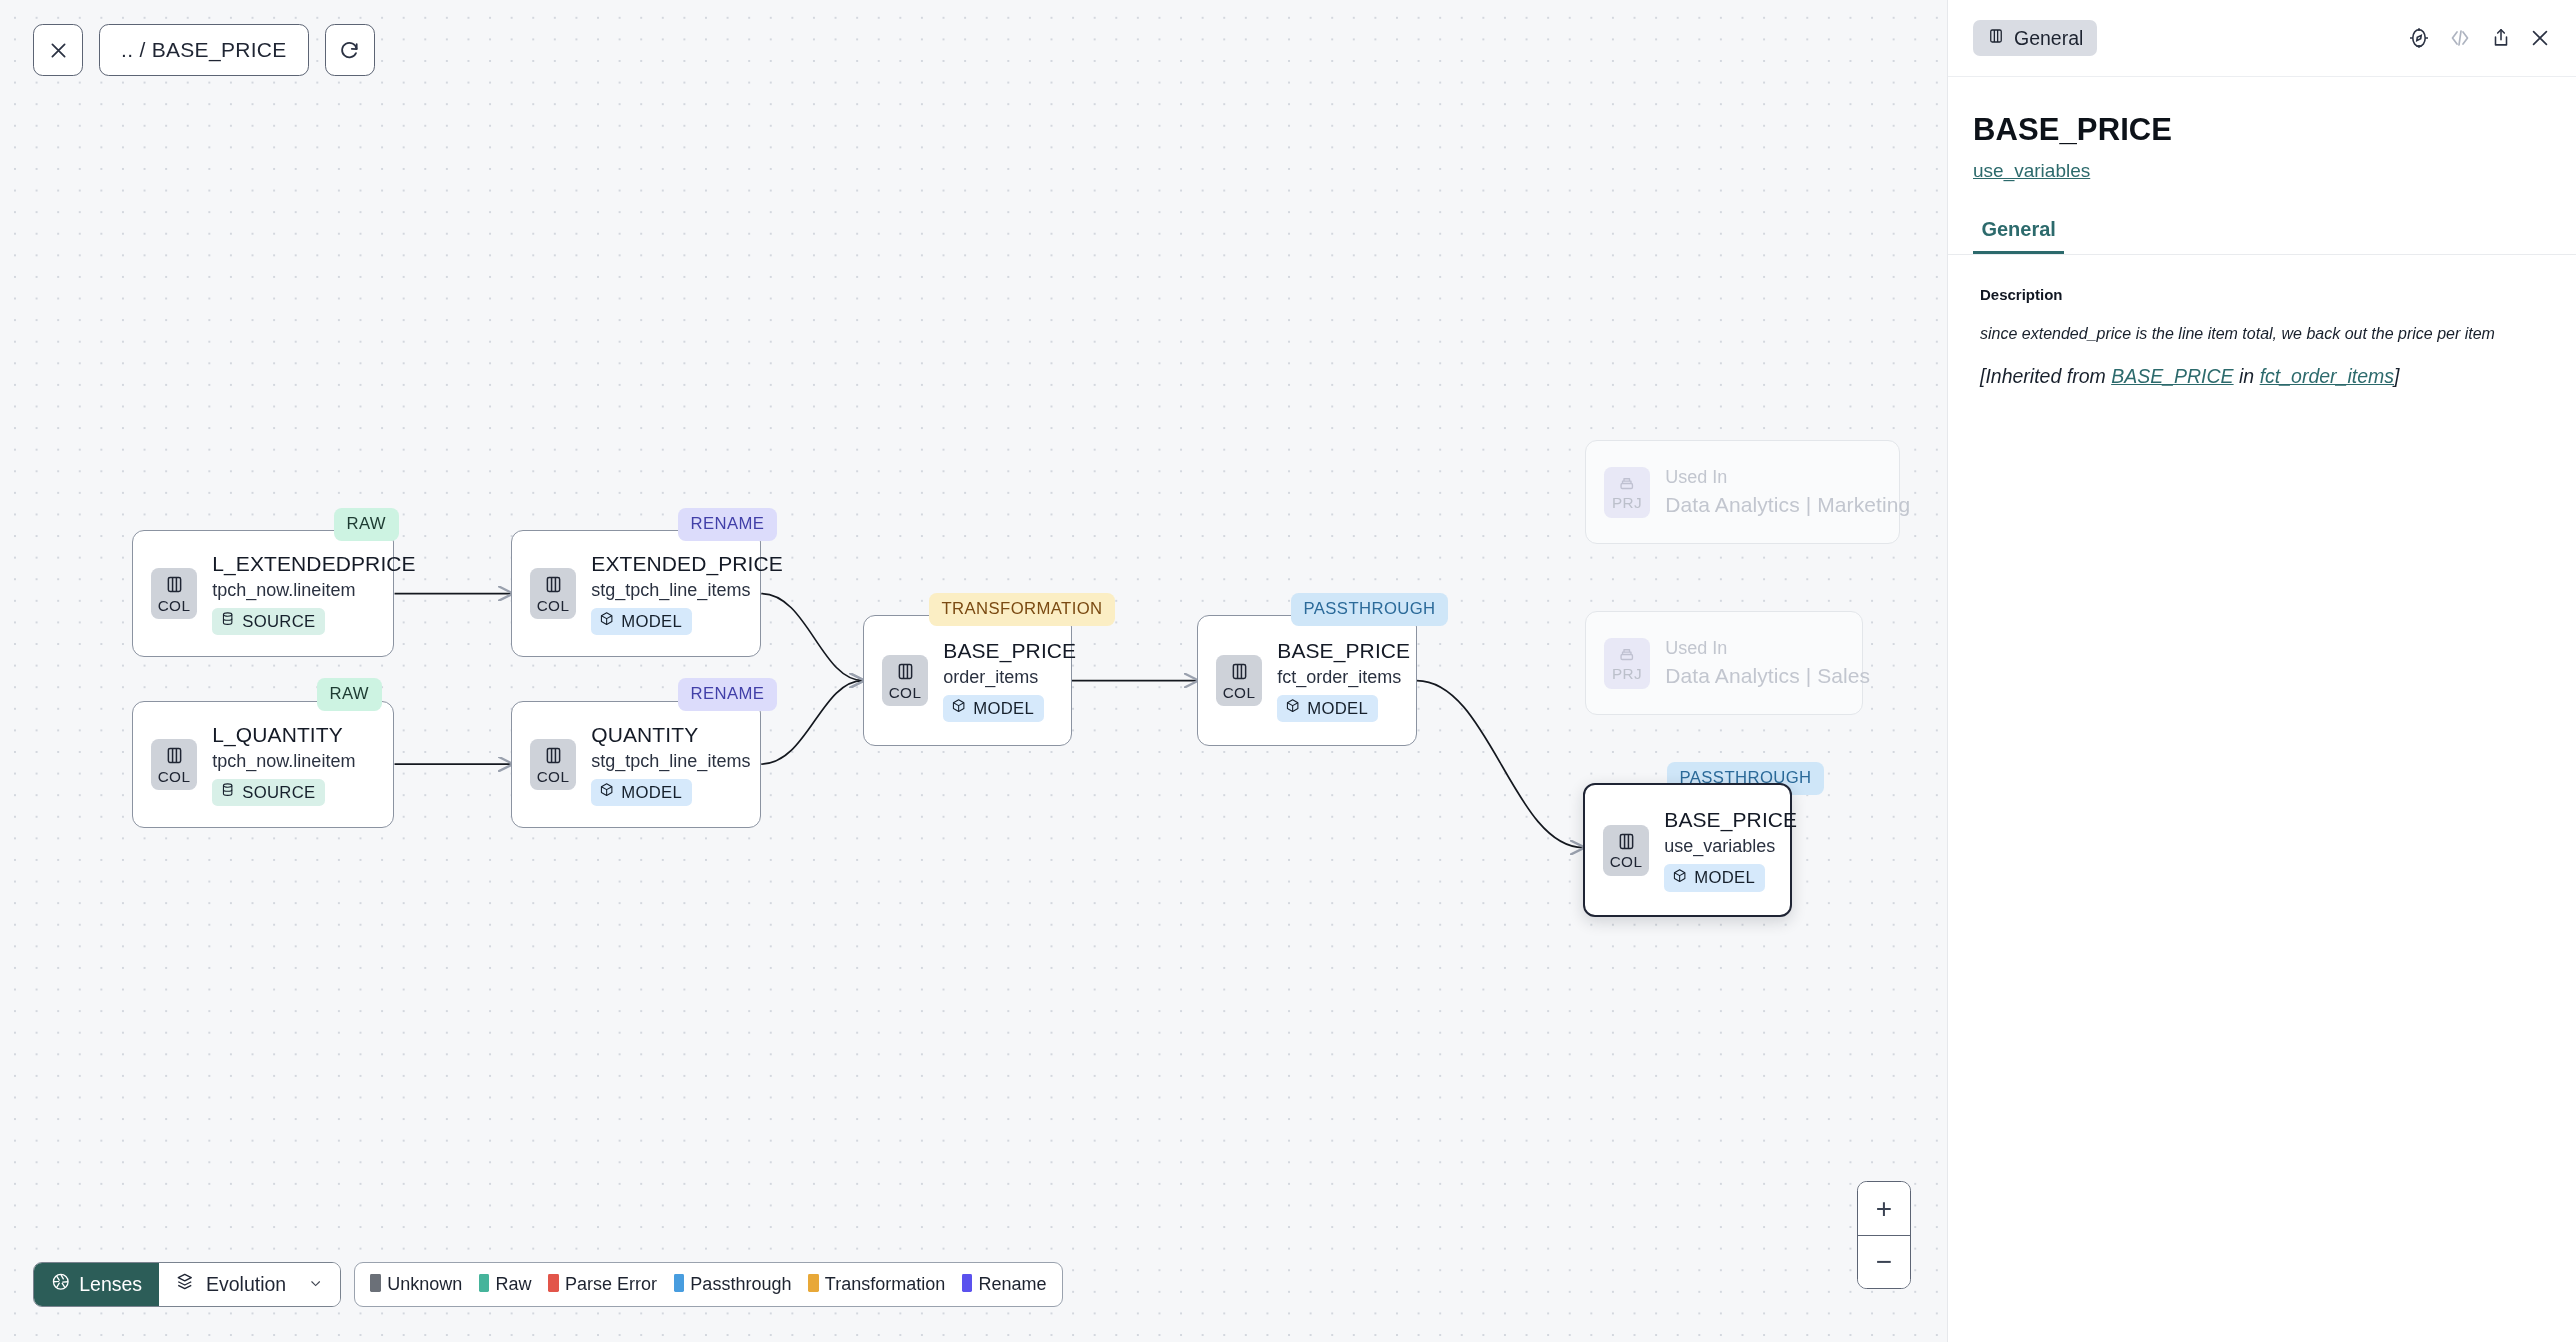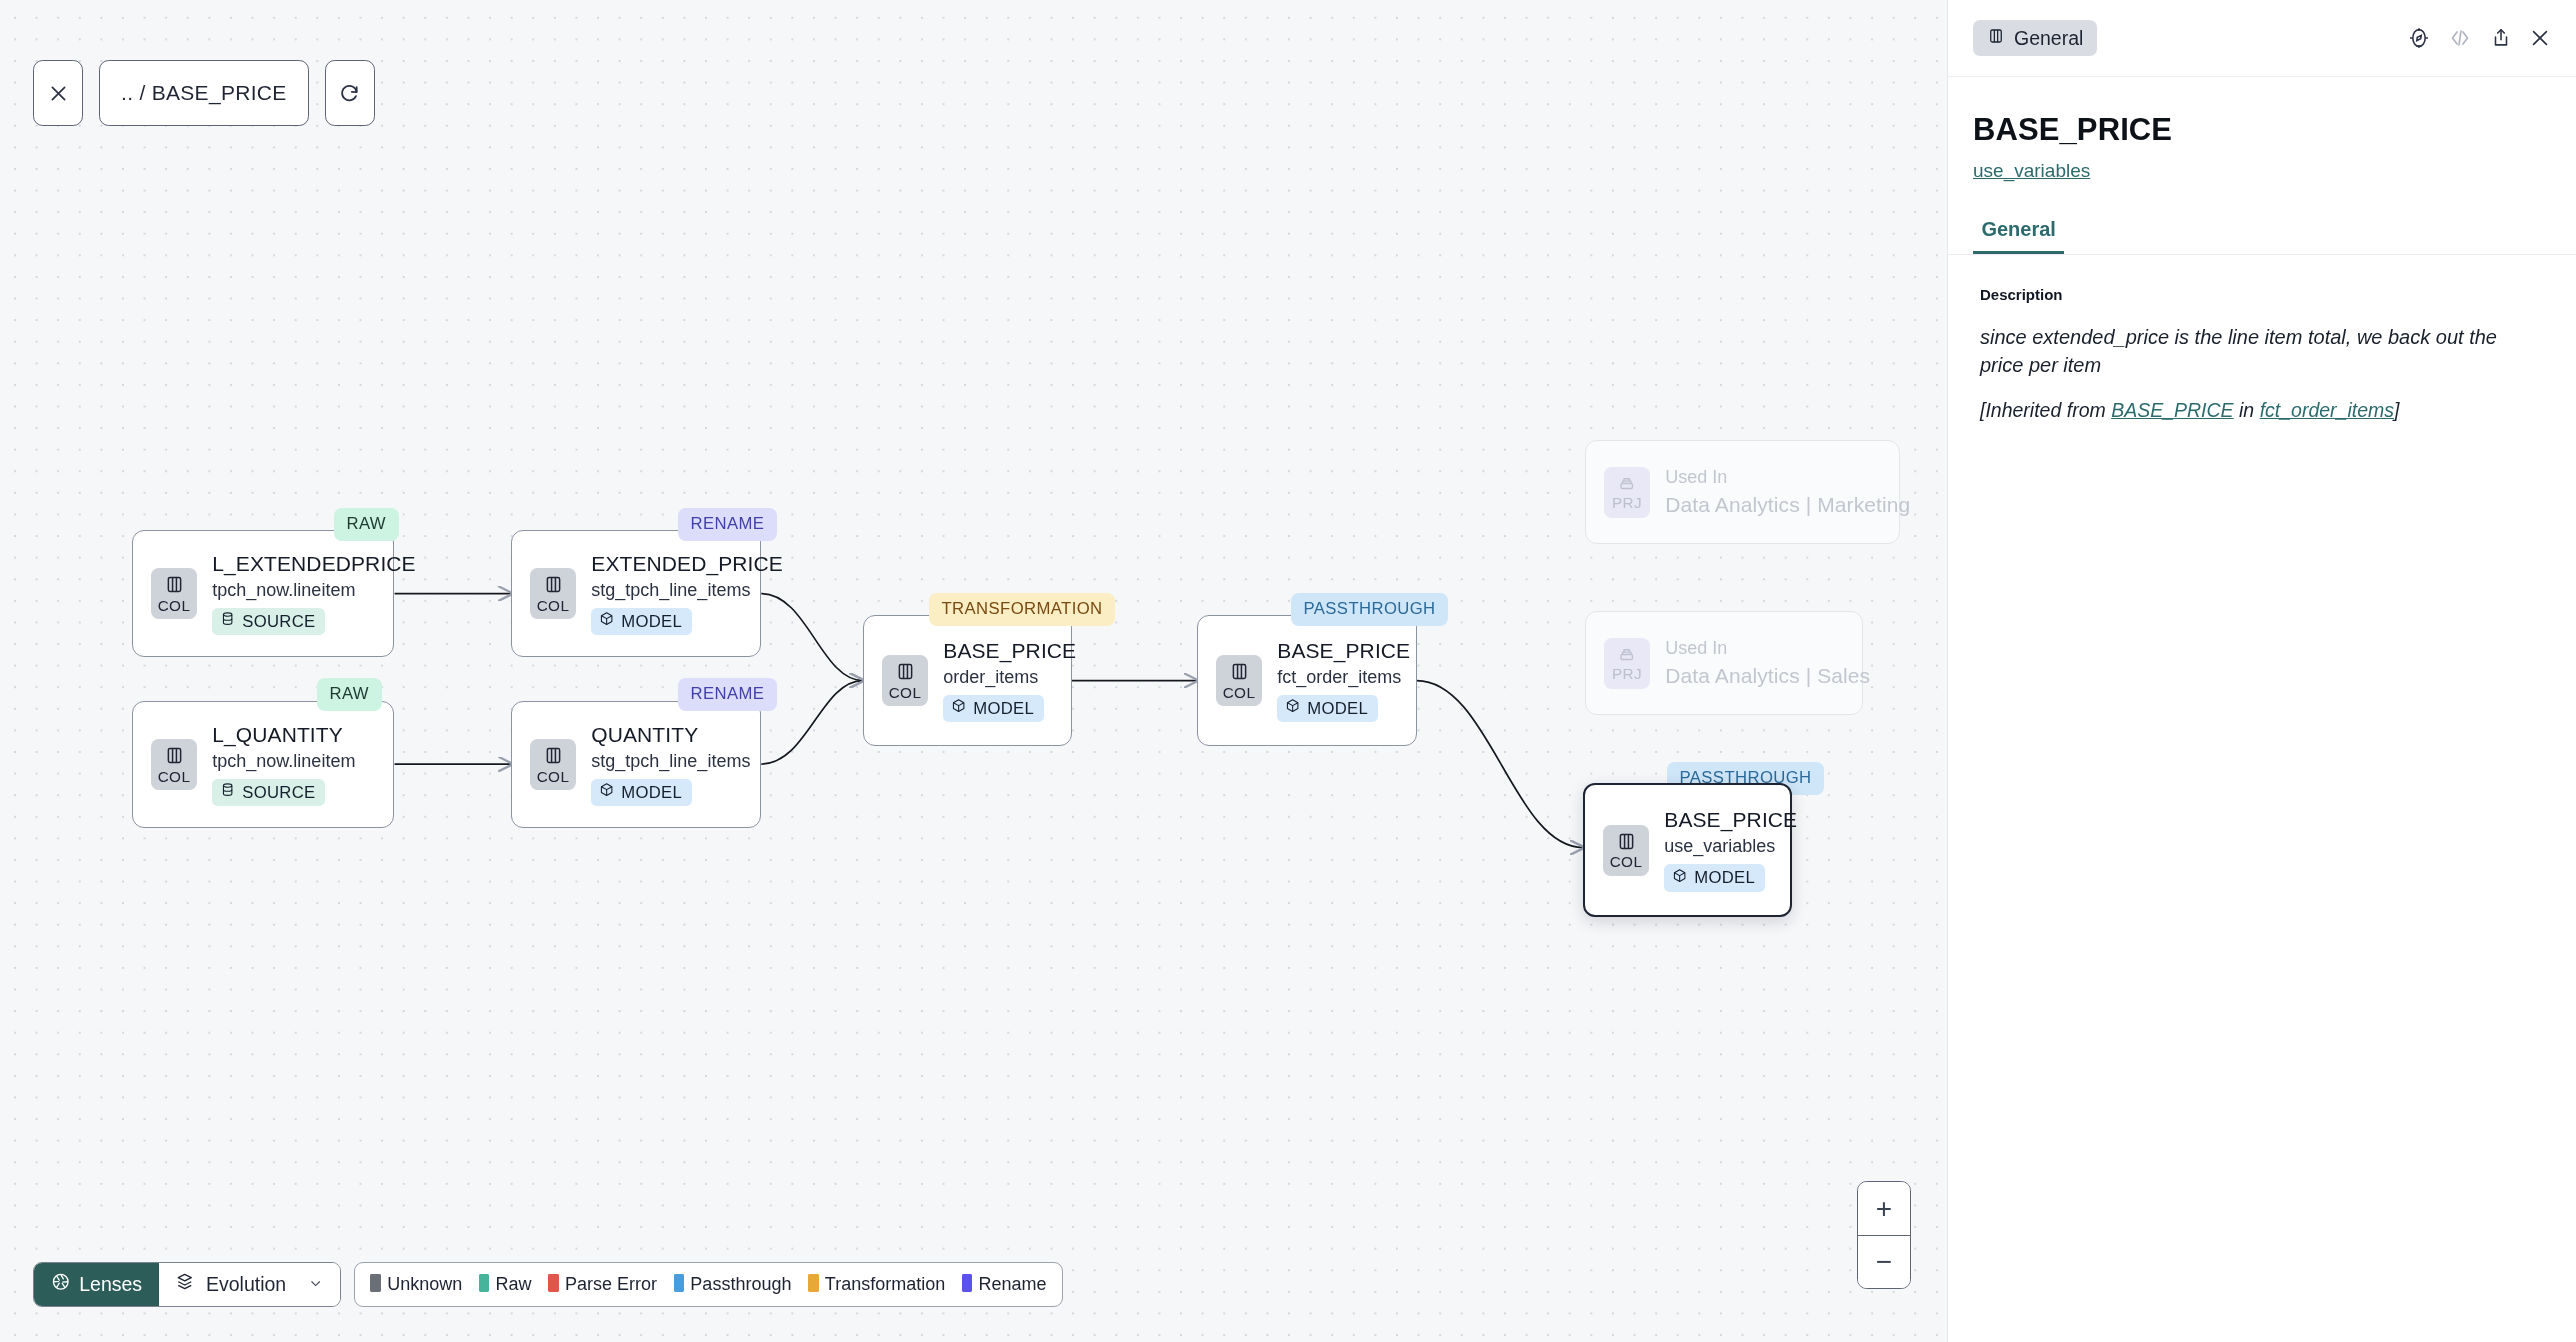--- a/index.html
+++ b/index.html
@@ -20,22 +20,22 @@
     background-size: 21.6px 21.6px;
     background-position: 4.2px 7px;
     overflow: hidden;
     flex: none;
   }
 
   
   .toolbar { position: absolute; left: 33px; top: 24px; display: flex; gap: 16px; align-items: center; z-index: 40; }
   .tbtn {
     background: #ffffff; border: 1.1px solid #5c6474; border-radius: 9.7px;
-    height: 66px; display: flex; align-items: center; justify-content: center;
-    color: #2b3243; cursor: pointer; margin-top: 36px;
+    height: 52px; display: flex; align-items: center; justify-content: center;
+    color: #2b3243; cursor: pointer;
   }
   .tbtn.sq { width: 50px; }
   .tbtn.pill { padding: 0 21px; font-size: 21px; letter-spacing: 0.3px; color: #1f2533; }
   .tbtn svg { display: block; }
 
   
   .bottombar { position: absolute; left: 33px; bottom: 36px; display: flex; gap: 13px; align-items: center; z-index: 40; }
   .lensgroup {
     display: flex; align-items: stretch; height: 45px;
     border: 1.1px solid #7a838f; border-radius: 9px; overflow: hidden; background: #fff;
@@ -132,21 +132,21 @@
     display: inline-block; margin: 12px 25px 0 25px; font-size: 19px; color: #2c6a6c;
     text-decoration: underline; cursor: pointer; width: fit-content;
   }
   .tabs { margin-top: 36px; padding: 0 25px; border-bottom: 1.1px solid #e9ebee; display: flex; gap: 24px; }
   .tab {
     font-size: 20px; color: #2c6a6c; font-weight: bold; padding: 0 8.4px 10.4px 8.4px;
     border-bottom: 3.5px solid #2c6a6c; cursor: pointer;
   }
   .section { padding: 31px 32px 0 32px; }
   .sec-title { font-size: 15px; font-weight: bold; color: #111722; }
-  .desc { margin-top: 19.5px; font-size: 20px; font-style: italic; color: #18202c; line-height: 1.42; max-width: 557px; }
+  .desc { margin-top: 19.5px; font-size: 16px; font-style: italic; color: #18202c; line-height: 1.42; max-width: 557px; }
   .desc2 { margin-top: 19.5px; font-size: 19.5px; font-style: italic; color: #18202c; }
   .desc2 a { color: #2c6a6c; text-decoration: underline; cursor: pointer; }
 </style>
 </head>
 <body>
 
 <div id="app">
 
   <div class="canvas">
 

